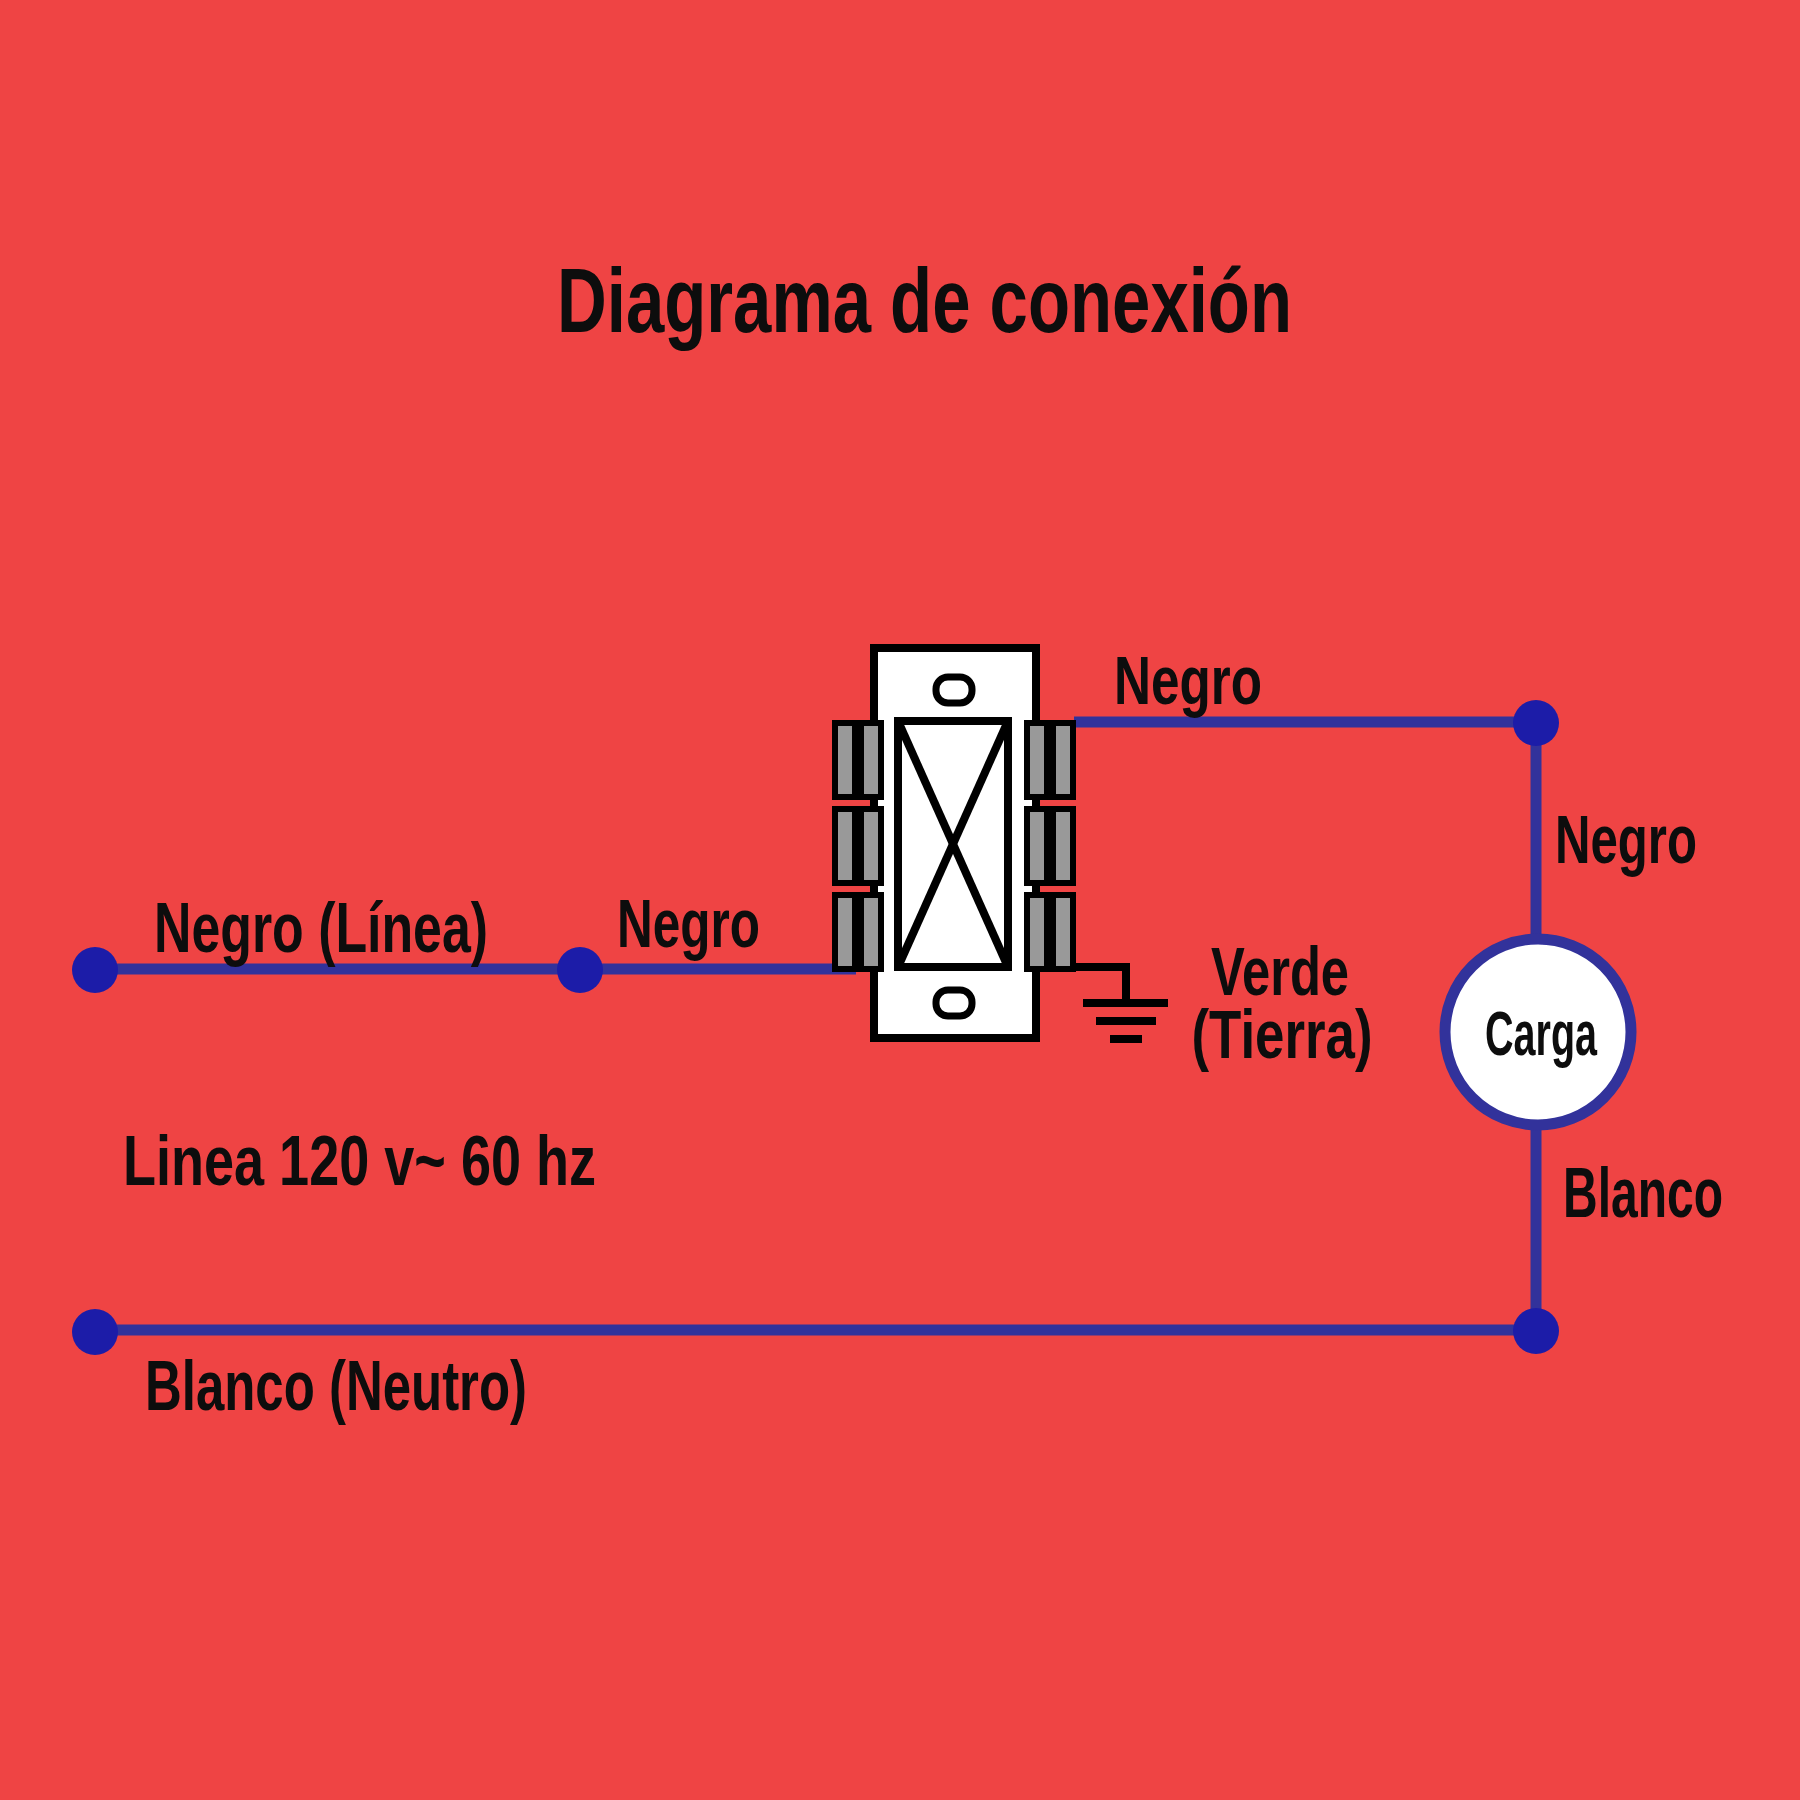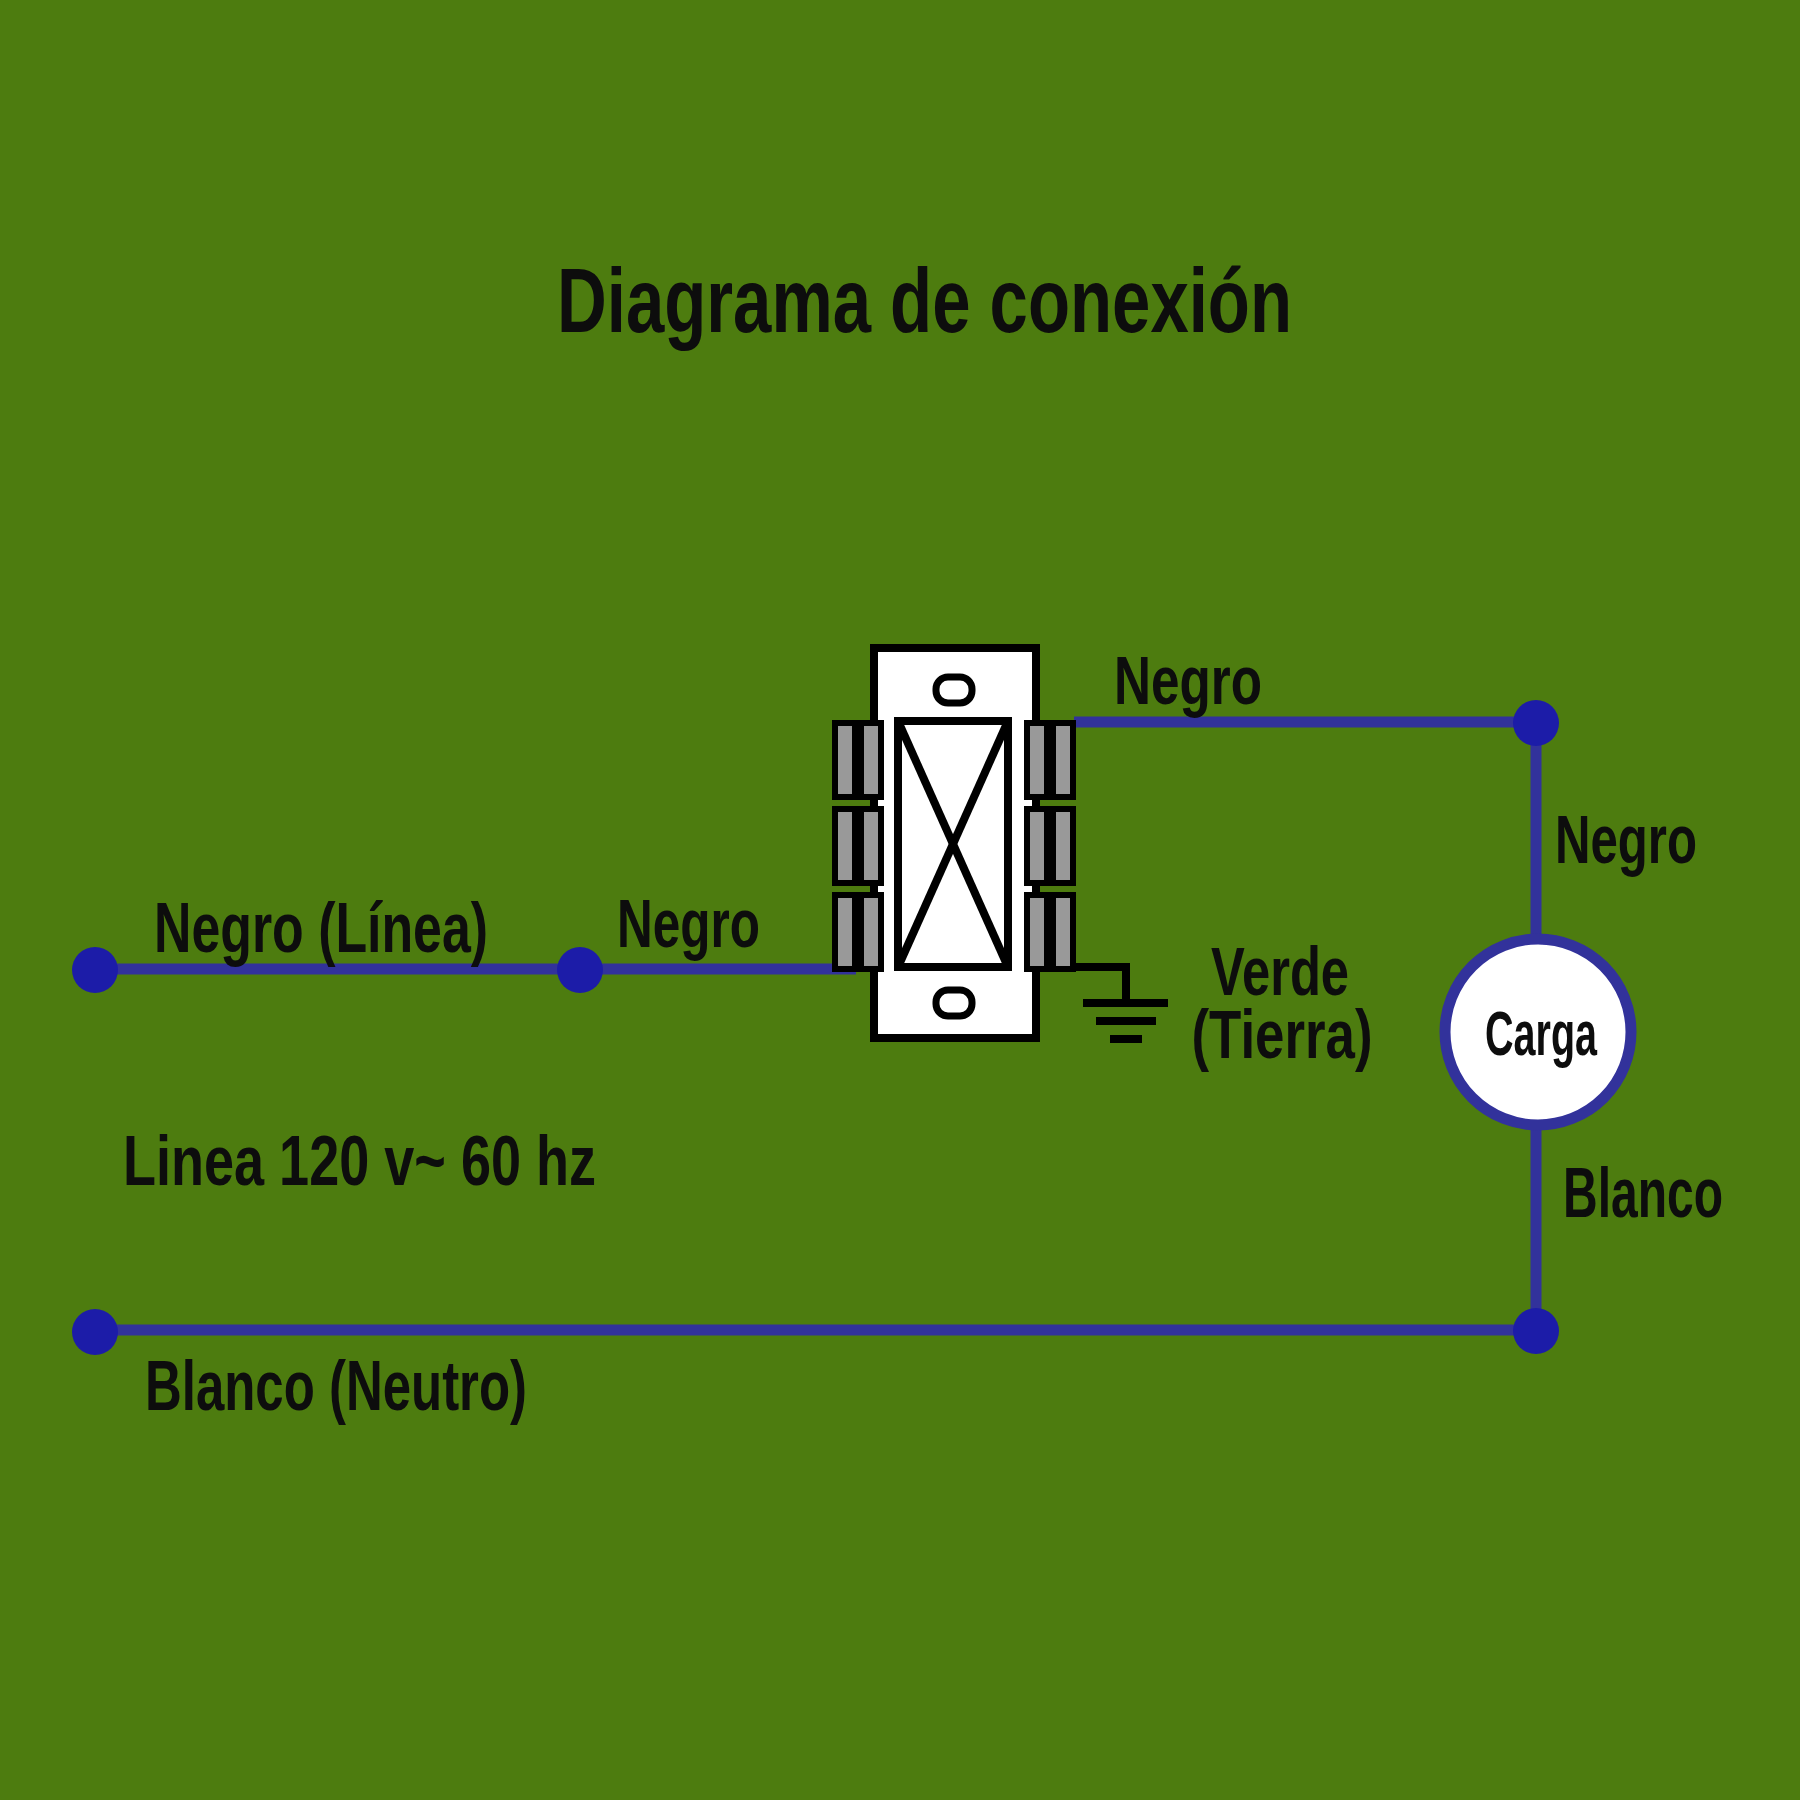--- a/index.html
+++ b/index.html
@@ -4,21 +4,21 @@
 <style>
   html, body {
     margin: 0;
     padding: 0;
     background: #ffffff;
   }
   .canvas {
     position: relative;
     width: 1800px;
     height: 1800px;
-    background: #4d7c0f;
+    background: #ef4444;
     overflow: hidden;
   }
   svg {
     position: absolute;
     left: 0;
     top: 0;
   }
   text {
     font-family: "Liberation Sans", "DejaVu Sans", sans-serif;
     font-weight: bold;

